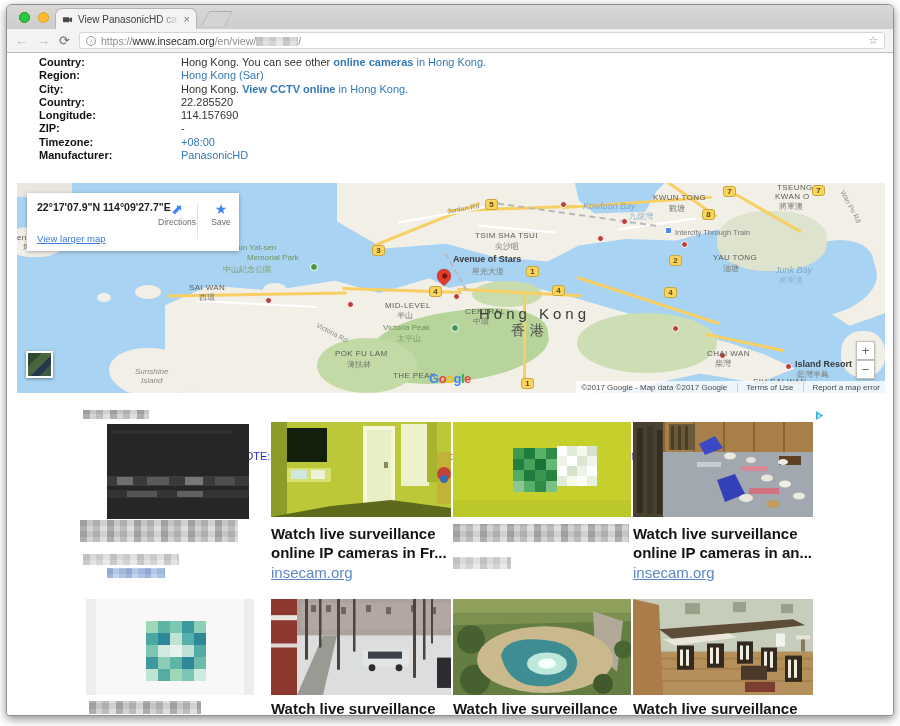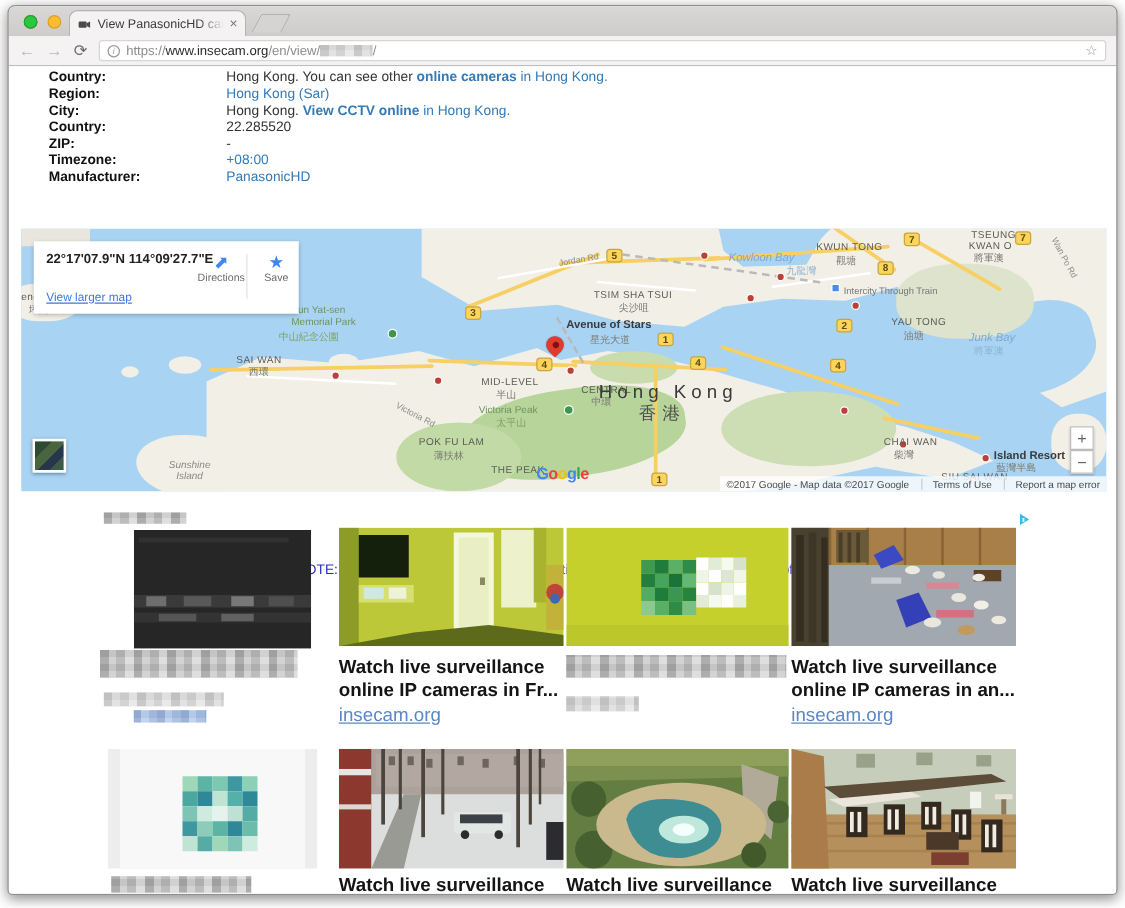--- a/index.html
+++ b/index.html
@@ -152,20 +152,24 @@
         </div>
       <div class="drow">
           <span class="dlabel">City:</span>
           <span class="dval"><span>Hong Kong. </span><a class="blnk" href="#">View CCTV online</a><a class="lnk" href="#"> in Hong Kong.</a></span>
         </div>
       <div class="drow">
           <span class="dlabel">Country:</span>
           <span class="dval">22.285520</span>
         </div>
       <div class="drow">
+          <span class="dlabel">Longitude:</span>
+          <span class="dval">114.157690</span>
+        </div>
+      <div class="drow">
           <span class="dlabel">ZIP:</span>
           <span class="dval">-</span>
         </div>
       <div class="drow">
           <span class="dlabel">Timezone:</span>
           <span class="dval"><a class="lnk" href="#">+08:00</a></span>
         </div>
       <div class="drow">
           <span class="dlabel">Manufacturer:</span>
           <span class="dval"><a class="lnk" href="#">PanasonicHD</a></span>
@@ -236,21 +240,21 @@
       <span class="gdot" style="left:434px;top:141px;"></span>
       <span class="bdot" style="left:648px;top:44px;"></span>
 
       <span class="ml roadlbl" style="left:430px;top:22px;transform:rotate(-10deg);">Jordan Rd</span>
       <span class="ml town" style="left:458px;top:48px;">TSIM SHA TSUI</span>
       <span class="ml cn" style="left:478px;top:58px;">尖沙咀</span>
       <span class="ml tinylbl" style="left:658px;top:45px;">Intercity Through Train</span>
       <span class="ml poi-dark" style="left:436px;top:71px;">Avenue of Stars</span>
       <span class="ml cn" style="left:455px;top:83px;">星光大道</span>
       <span class="ml park" style="left:216px;top:60px;">Sun Yat-sen</span>
-      <span class="ml park" style="left:192px;top:70px;padding-left:24px;">Memorial Park</span>
+      <span class="ml park" style="left:206px;top:70px;padding-left:24px;">Memorial Park</span>
       <span class="ml park-cn" style="left:206px;top:81px;">中山紀念公園</span>
       <span class="ml town" style="left:172px;top:100px;">SAI WAN</span>
       <span class="ml cn" style="left:182px;top:109px;">西環</span>
       <span class="ml town" style="left:368px;top:118px;">MID-LEVEL</span>
       <span class="ml cn" style="left:380px;top:127px;">半山</span>
       <span class="ml park" style="left:366px;top:140px;">Victoria Peak</span>
       <span class="ml park-cn" style="left:380px;top:150px;">太平山</span>
       <span class="ml town" style="left:318px;top:166px;">POK FU LAM</span>
       <span class="ml cn" style="left:330px;top:176px;">薄扶林</span>
       <span class="ml town" style="left:448px;top:124px;">CENTRAL</span>

